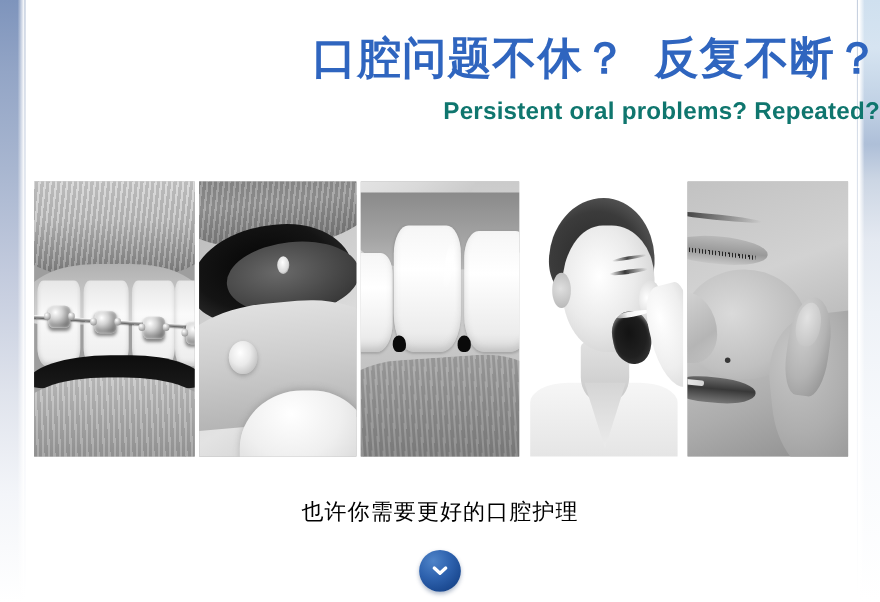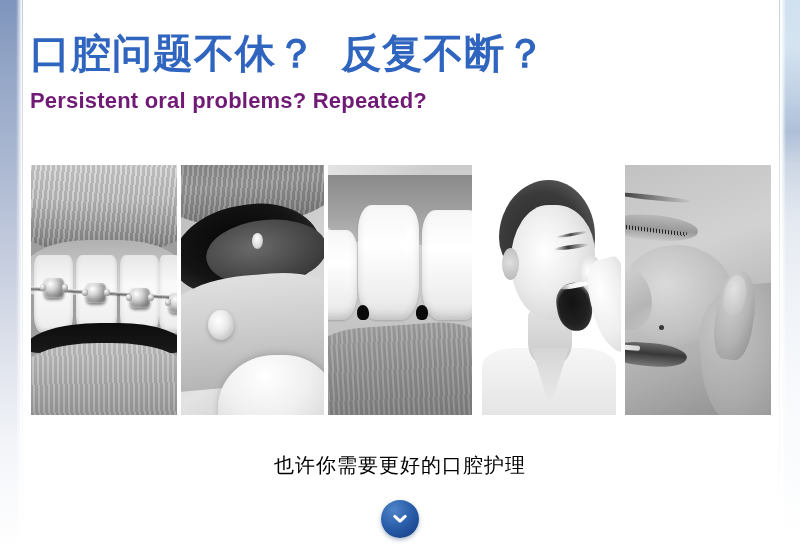--- a/index.html
+++ b/index.html
@@ -70,37 +70,37 @@
     background: linear-gradient(to bottom, rgba(150,168,196,.55), rgba(190,202,222,.25) 55%, rgba(255,255,255,0));
     pointer-events: none;
   }
 
   
   .heading-block {
     position: absolute;
     left: 0;
     right: 0;
     top: 30px;
-    text-align: left;
+    text-align: right;
     padding-left: 30px;
   }
   .headline-cn {
     font-size: 40px;
     font-weight: bold;
     color: #2f65bf;
     letter-spacing: 1px;
     line-height: 1.15;
     white-space: pre;
     margin: 0;
   }
   .headline-en {
     margin: 12px 0 0 0;
     font-size: 22px;
     font-weight: bold;
-    color: #701a75;
+    color: #0f766e;
     letter-spacing: 0.2px;
   }
 
   
   .photo-strip {
     position: absolute;
     left: 31px;
     top: 165px;
     width: 740px;
     height: 250px;

